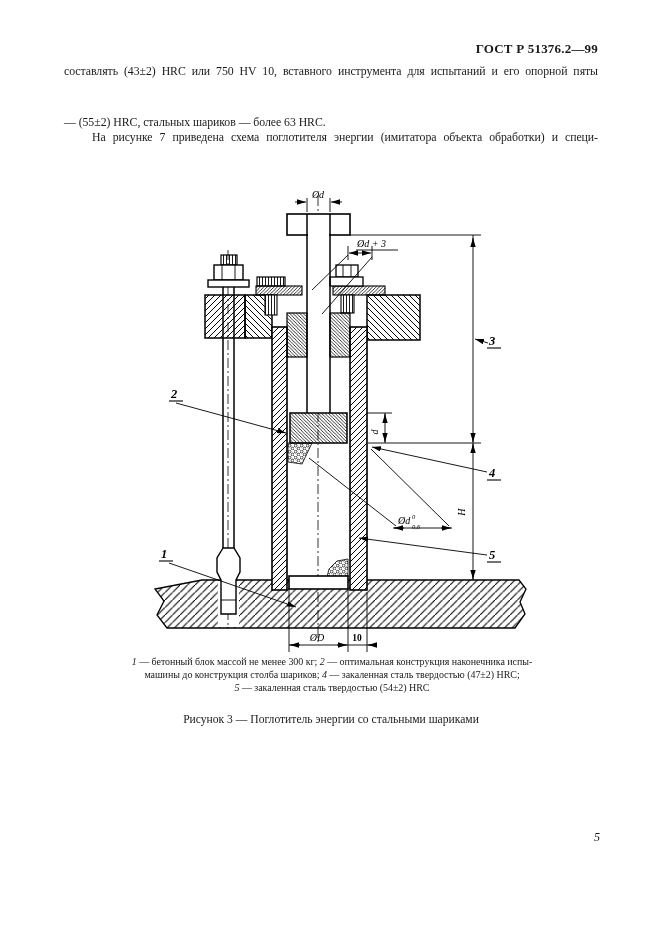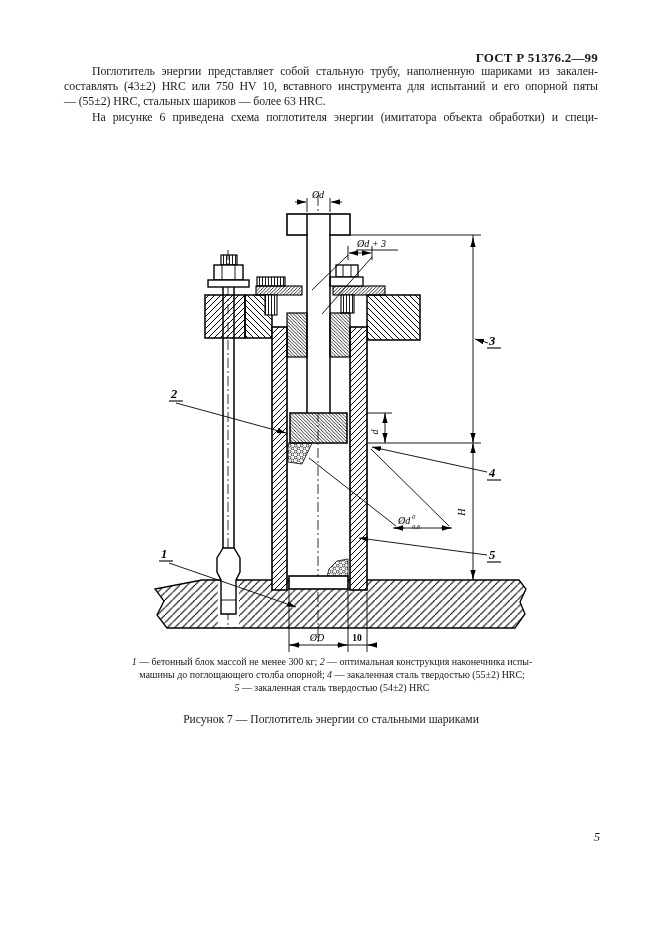--- a/index.html
+++ b/index.html
@@ -1,47 +1,46 @@
 <!DOCTYPE html>
 <html><head>
 <meta charset="utf-8">
 <style>
   html,body{margin:0;padding:0;background:#fff;}
   .page{position:relative;width:661px;height:936px;background:#fff;overflow:hidden;
         font-family:"Liberation Serif","DejaVu Serif",serif;color:#1a1a1a;}
   .header{position:absolute;top:41px;left:64px;width:534px;text-align:right;
-          font-weight:bold;font-size:13px;letter-spacing:.2px;margin-top:9px;}
+          font-weight:bold;font-size:13px;letter-spacing:.2px;}
   .bodytext{position:absolute;top:64px;left:64px;width:534px;font-size:11.8px;
             line-height:15.2px;letter-spacing:-0.05px;}
   .bline{text-align:justify;text-align-last:justify;white-space:normal;}
   .bline.first{text-indent:28px;}
-  .bline.lastline{text-align-last:left;}
+  .bline.lastline{text-align-last:left;margin-top:36px;}
   .figure-svg{position:absolute;top:183px;left:130px;}
   .caption{position:absolute;top:655px;left:90px;width:484px;font-size:10px;
            line-height:13.2px;text-align:center;letter-spacing:-0.05px;}
   .fig-title{position:absolute;top:713px;left:64px;width:534px;text-align:center;font-size:11.6px;}
   .page-number{position:absolute;top:830px;left:560px;width:40px;text-align:right;
                font-size:12px;font-style:italic;}
   svg text{font-family:"Liberation Serif","DejaVu Serif",serif;fill:#000;}
   .dimtxt{font-style:italic;font-size:10px;}
   .dimtxt-sm{font-style:italic;font-size:6.5px;}
   .callout{font-style:italic;font-weight:bold;font-size:12.5px;}
 </style>
 </head>
 <body>
 
 <div class="page">
 
   <div class="header">ГОСТ Р 51376.2—99</div>
 
   <div class="bodytext">
-    <div class="bline first">Поглотитель энергии представляет собой стальную трубу, наполненную шариками из закален-</div>
     <div class="bline">составлять (43±2) HRC или 750 HV 10, вставного инструмента для испытаний и его опорной пяты</div>
     <div class="bline lastline">— (55±2) HRC, стальных шариков — более 63 HRC.</div>
-    <div class="bline first">На рисунке 6 приведена схема поглотителя энергии (имитатора объекта обработки) и специ-</div>
+    <div class="bline first">На рисунке 7 приведена схема поглотителя энергии (имитатора объекта обработки) и специ-</div>
   </div>
 
   <svg class="figure-svg" width="410" height="478" viewBox="130 183 410 478">
     <defs>
       <marker id="ar" viewBox="0 0 10 6" refX="10" refY="3" markerWidth="10" markerHeight="6" orient="auto">
         <path d="M0,0 L10,3 L0,6 Z" fill="#000"></path>
       </marker>
       <pattern id="hf6" patternUnits="userSpaceOnUse" width="6" height="6">
         <path d="M-1,7 L7,-1" stroke="#000" stroke-width="1"></path>
       </pattern>
@@ -229,21 +228,21 @@
 
     <g>
       <text x="489" y="559" class="callout">5</text>
       <line x1="487" y1="562" x2="501" y2="562" stroke="#000" stroke-width="1.1"></line>
       <line x1="487" y1="555" x2="359" y2="538" stroke="#000" stroke-width="0.9" marker-end="url(#ar)"></line>
     </g>
   </svg>
 
   <div class="caption">
     <div><span style="font-style: italic;">1</span><span> — бетонный блок массой не менее 300 кг; </span><span style="font-style: italic;">2</span><span> — оптимальная конструкция наконечника испы-</span></div>
-    <div><span>машины до поглощающего столба опорной; </span><span style="font-style: italic;">4</span><span> — закаленная сталь твердостью (55±2) HRC;</span></div>
+    <div><span>машины до конструкция столба шариков; </span><span style="font-style: italic;">4</span><span> — закаленная сталь твердостью (47±2) HRC;</span></div>
     <div><span style="font-style: italic;">5</span><span> — закаленная сталь твердостью (54±2) HRC</span></div>
   </div>
 
-  <div class="fig-title">Рисунок 7 — Поглотитель энергии со стальными шариками</div>
+  <div class="fig-title">Рисунок 3 — Поглотитель энергии со стальными шариками</div>
 
   <div class="page-number">5</div>
 
 </div>
 
 </body></html>

